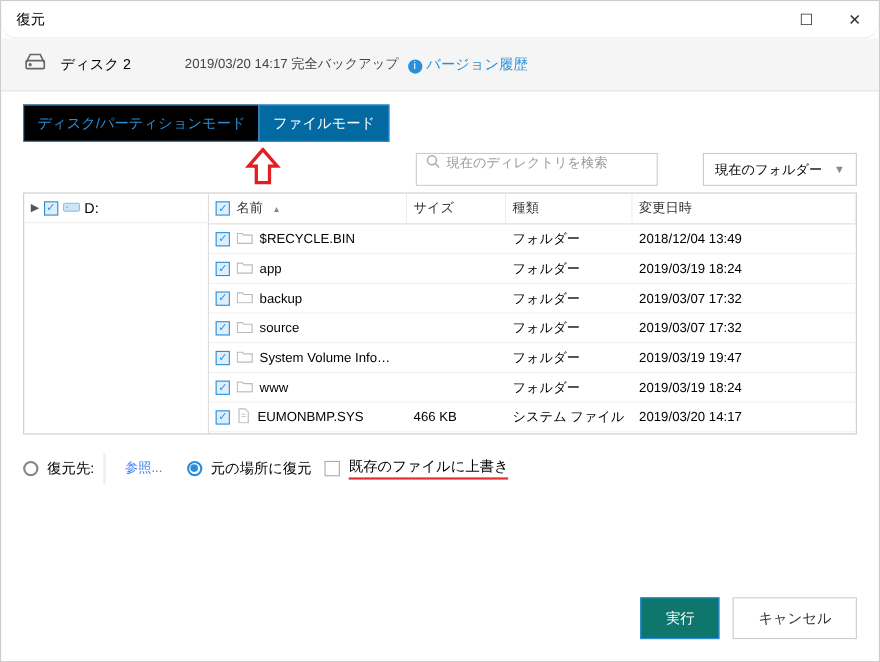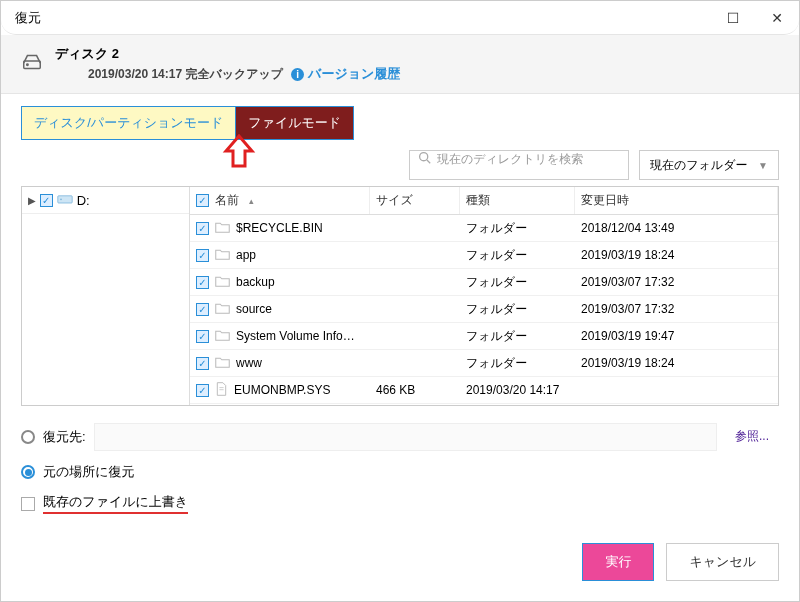--- a/index.html
+++ b/index.html
@@ -3,62 +3,62 @@
 <meta charset="utf-8">
 <style>
   * { box-sizing: border-box; margin: 0; padding: 0; font-family: "Meiryo", "Yu Gothic UI", sans-serif; }
   html, body { width: 800px; height: 602px; background: #fff; overflow: hidden; }
   .window { width: 800px; height: 602px; border: 1px solid #ccc; display: flex; flex-direction: column; }
   .titlebar { height: 34px; display: flex; align-items: center; border-bottom: 1px solid #e5e5e5; padding: 0 0 0 14px; border-radius: 15px; }
   .titlebar .title { font-size: 13px; flex: 1; }
   .titlebar .wbtn { width: 44px; height: 34px; display: flex; align-items: center; justify-content: center; font-size: 14px; color: #333; }
   .banner { background: #f5f5f5; border-bottom: 1px solid #e5e5e5; padding: 10px 14px 10px 20px; display: flex; align-items: center; gap: 12px; }
   .disk-icon { color: #555; }
-  .banner-mid { display: flex; flex-direction: column; gap: 2px; font-size: 13px; font-weight: bold; }
+  .banner-mid { display: flex; flex-direction: row; gap: 16px; font-size: 13px; }
   .banner-top { font-size: 13px; }
   .banner-sub { font-size: 12px; color: #444; margin-left: 33px; }
   .vh { margin-left: 8px; color: #2a8fd8; }
   .vh .info { display: inline-block; width: 13px; height: 13px; border-radius: 50%; background: #2a8fd8; color: #fff; font-size: 10px; text-align: center; line-height: 13px; margin-right: 4px; }
   .modes { display: flex; padding: 12px 20px 0 20px; gap: 0; }
   .mode-btn { font-size: 13px; padding: 7px 12px; border: 1px solid #2a8fd8; }
-  .mode-btn.inactive { background: #fef9c3; color: #2a8fd8; border-right: none; }
-  .mode-btn.active { background: #7f1d1d; color: #fff; }
+  .mode-btn.inactive { background: #000000; color: #2a8fd8; border-right: none; }
+  .mode-btn.active { background: #0369a1; color: #fff; }
   .arrow-anno { position: absolute; left: 222px; top: 134px; }
   .search-row { display: flex; justify-content: flex-end; padding: 10px 20px 6px 20px; gap: 10px; align-items: center; }
   .search-box { display: flex; align-items: flex-start; border: 1px solid #ccc; height: 30px; padding: 0 8px; width: 220px; color: #999; font-size: 12px; gap: 6px; }
-  .folder-sel { display: flex; align-items: center; justify-content: space-between; border: 1px solid #ccc; height: 30px; padding: 0 10px; width: 140px; font-size: 12px; }
+  .folder-sel { display: flex; align-items: center; justify-content: space-between; border: 1px solid #ccc; height: 30px; padding: 0 10px; width: 140px; font-size: 12px; margin-left: 31px; }
   .chev { color: #888; font-size: 10px; }
   .content-area { display: flex; margin: 0 20px; border: 1px solid #ccc; height: 220px; }
   .tree { width: 168px; border-right: 1px solid #ddd; }
   .tree-row { display: flex; align-items: center; gap: 4px; padding: 5px 6px; font-size: 13px; border-bottom: 1px solid #eee; }
   .tree-row .caret { font-size: 10px; color: #555; }
   .chk { width: 13px; height: 13px; border: 1px solid #2a8fd8; background: #def; display: inline-flex; align-items: center; justify-content: center; font-size: 10px; color: #2a8fd8; }
   .disk-mini { color: #5aa0d8; font-size: 14px; }
   .file-list { flex: 1; display: flex; flex-direction: column; }
   .fl-head { display: flex; border-bottom: 1px solid #ddd; font-size: 12px; color: #333; }
   .col-name { flex: 0 0 180px; padding: 5px 6px; display: flex; align-items: center; gap: 6px; }
   .col-size { flex: 0 0 90px; padding: 5px 6px; text-align: left; }
   .col-type { flex: 0 0 115px; padding: 5px 6px; }
   .col-date { flex: 1; padding: 5px 6px; }
   .fl-head .col-name, .fl-head .col-size, .fl-head .col-type, .fl-head .col-date { border-right: 1px solid #eee; }
   .sort-caret { font-size: 9px; color: #888; margin-left: 4px; }
   .fl-row { display: flex; font-size: 12px; border-bottom: 1px solid #f0f0f0; height: 27px; align-items: center; }
   .fl-row .col-name { gap: 6px; }
-  .dest { padding: 16px 20px 0 20px; display: flex; flex-direction: column; gap: 12px; font-size: 13px; }
+  .dest { padding: 16px 20px 0 20px; display: flex; flex-direction: row; gap: 12px; font-size: 13px; }
   .dest-row { display: flex; align-items: center; gap: 8px; }
   .radio { width: 14px; height: 14px; border: 2px solid #888; border-radius: 50%; display: inline-flex; align-items: center; justify-content: center; }
   .radio.sel { border-color: #2a8fd8; }
   .radio.sel::after { content: ""; width: 7px; height: 7px; background: #2a8fd8; border-radius: 50%; }
   .dest-input { flex: 1; height: 28px; border: 1px solid #eee; background: #fafafa; }
-  .browse { font-size: 12px; color: #4c1d95; padding: 6px 10px; }
+  .browse { font-size: 12px; color: #3b82f6; padding: 6px 10px; }
   .checkbox-sq { width: 14px; height: 14px; border: 1px solid #aaa; display: inline-block; }
   .underline-red { border-bottom: 2px solid #e03030; padding-bottom: 1px; }
   .footer { margin-top: auto; display: flex; justify-content: flex-end; gap: 12px; padding: 20px; }
   .btn { font-size: 13px; padding: 9px 22px; }
-  .btn-primary { background: #ec4899; color: #fff; border: 1px solid #2a8fd8; }
+  .btn-primary { background: #0f766e; color: #fff; border: 1px solid #2a8fd8; }
   .btn-sec { background: #fff; border: 1px solid #ccc; color: #333; }
   .mag { display: inline-block; color: #aaa; }
 </style>
 </head>
 <body>
 
 <div class="window">
   <div class="titlebar">
     <div class="title">復元</div>
     <div class="wbtn">☐</div>
@@ -211,20 +211,21 @@
             <div class="col-name">
               <span class="chk">✓</span>
               <span><svg width="13" height="14" viewBox="0 0 16 20">
                   <path d="M2 1h8l4 4v14H2z" fill="none" stroke="#bbb" stroke-width="1.4"></path>
                   <line x1="5" y1="8" x2="11" y2="8" stroke="#bbb"></line>
                   <line x1="5" y1="11" x2="11" y2="11" stroke="#bbb"></line>
                 </svg></span>
               <span>EUMONBMP.SYS</span>
             </div>
             <div class="col-size">466 KB</div>
+            <div class="col-type">システム ファイル</div>
             <div class="col-date">2019/03/20 14:17</div>
           </div>
         </div>
     </div>
   </div>
 
   <div class="dest">
     <div class="dest-row">
       <span class="radio"></span>
       <span>復元先:</span>

